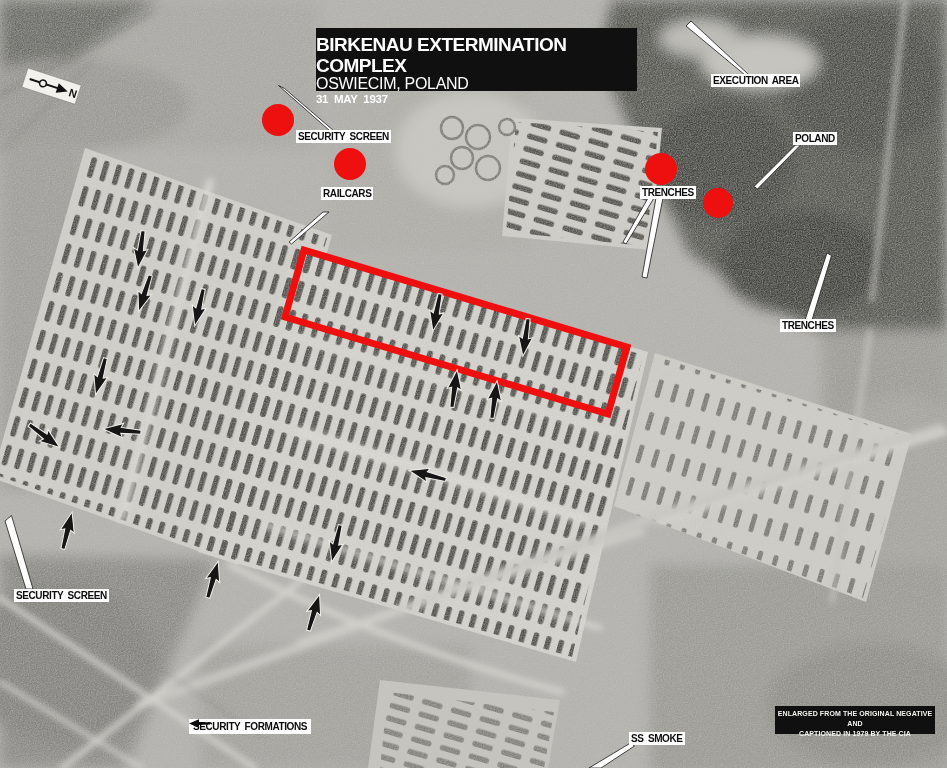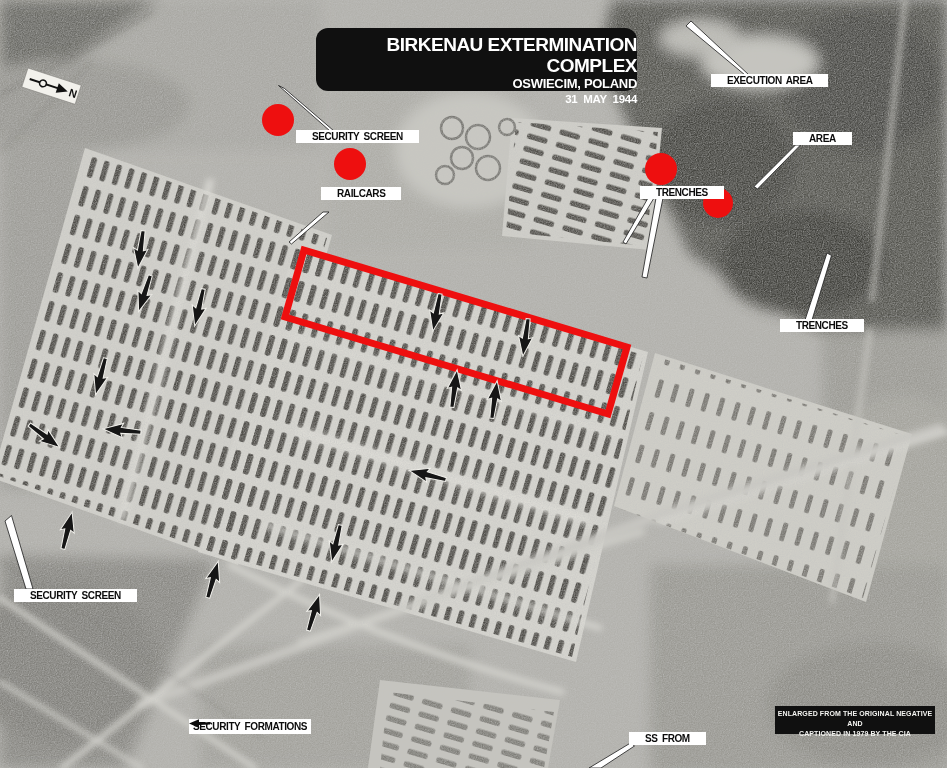--- a/index.html
+++ b/index.html
@@ -2,27 +2,27 @@
 <html><head>
 <meta charset="utf-8">
 <style>
   html,body{margin:0;padding:0;background:#222;}
   .stage{position:relative;width:947px;height:768px;overflow:hidden;background:#b5b4af;
          font-family:"Liberation Sans",sans-serif;}
   .stage svg{position:absolute;left:0;top:0;}
   #bg-layer{z-index:0;}
   #ann-layer{z-index:2;}
   .map-label{position:absolute;z-index:3;background:#fff;color:#0b0b0b;font-weight:bold;
-             font-size:10px;line-height:11px;padding:1px 16px;letter-spacing:-0.4px;
+             font-size:10px;line-height:11px;padding:1px 2px;letter-spacing:-0.4px;
              word-spacing:2px;white-space:nowrap;}
   .map-label .lf-arrow{display:inline-block;vertical-align:-1px;margin-right:4px;}
   .title-box{position:absolute;z-index:3;left:316px;top:28px;width:321px;height:63px;
-             background:#101010;color:#fff;text-align:right;letter-spacing:-0.3px;border-radius:12px;}
+             background:#101010;color:#fff;text-align:left;letter-spacing:-0.3px;}
   .title-box .t1{font-size:19px;font-weight:bold;line-height:21px;padding-top:6px;letter-spacing:-0.5px;}
-  .title-box .t2{font-size:13px;font-weight:bold;line-height:16px;}
+  .title-box .t2{font-size:16px;font-weight:normal;line-height:16px;}
   .title-box .t3{font-size:11.5px;font-weight:bold;line-height:14px;word-spacing:3px;}
   .caption-box{position:absolute;z-index:3;left:775px;top:706px;width:160px;height:25px;
                background:#101010;color:#f3f3f0;font-size:7px;font-weight:bold;line-height:10px;
                text-align:center;padding-top:3px;letter-spacing:0.1px;}
 </style>
 </head>
 <body>
 
 <div class="stage">
 
@@ -157,37 +157,37 @@
       <path d="M-2,-19 L2,-19 L3,1 L7.2,-1 L0,19 L-7.2,-1 L-3,1 Z" transform="translate(67.5,530.5) rotate(194)" fill="#161616" stroke="#f2f1ec" stroke-width="1"></path>
       <path d="M-2,-19 L2,-19 L3,1 L7.2,-1 L0,19 L-7.2,-1 L-3,1 Z" transform="translate(436.5,312.5) rotate(11)" fill="#161616" stroke="#f2f1ec" stroke-width="1"></path>
       <path d="M-2,-19 L2,-19 L3,1 L7.2,-1 L0,19 L-7.2,-1 L-3,1 Z" transform="translate(525.5,337.5) rotate(8)" fill="#161616" stroke="#f2f1ec" stroke-width="1"></path>
       <path d="M-2,-19 L2,-19 L3,1 L7.2,-1 L0,19 L-7.2,-1 L-3,1 Z" transform="translate(454.5,388.5) rotate(188)" fill="#161616" stroke="#f2f1ec" stroke-width="1"></path>
       <path d="M-2,-19 L2,-19 L3,1 L7.2,-1 L0,19 L-7.2,-1 L-3,1 Z" transform="translate(494.5,399.5) rotate(188)" fill="#161616" stroke="#f2f1ec" stroke-width="1"></path>
     </svg>
 
   <div class="title-box">
     <div class="t1">BIRKENAU EXTERMINATION COMPLEX</div>
     <div class="t2">OSWIECIM, POLAND</div>
-    <div class="t3">31 MAY 1944</div>
+    <div class="t3">31 MAY 1937</div>
   </div>
 
   <div class="map-label" style="left:296px;top:130px;">
     <span>SECURITY SCREEN</span>
   </div>
 
   <div class="map-label" style="left:321px;top:187px;">
     <span>RAILCARS</span>
   </div>
 
   <div class="map-label" style="left:711px;top:74px;">
     <span>EXECUTION AREA</span>
   </div>
 
   <div class="map-label" style="left:793px;top:132px;">
-    <span>AREA</span>
+    <span>POLAND</span>
   </div>
 
   <div class="map-label" style="left:640px;top:186px;">
     <span>TRENCHES</span>
   </div>
 
   <div class="map-label" style="left:780px;top:319px;">
     <span>TRENCHES</span>
   </div>
 
@@ -195,21 +195,21 @@
     <span>SECURITY SCREEN</span>
   </div>
 
   <div class="map-label" style="left:189px;top:719px;padding:2px 4px;">
     <svg class="lf-arrow" width="22" height="9" viewBox="0 0 22 9">
       <polygon points="0,4.5 10,0.3 10,3.1 21,3.4 21,5.6 10,5.9 10,8.7" fill="#0b0b0b"></polygon>
     </svg><span>SECURITY FORMATIONS</span>
   </div>
 
   <div class="map-label" style="left:629px;top:732px;">
-    <span>SS FROM</span>
+    <span>SS SMOKE</span>
   </div>
 
   <div class="caption-box">
     <div>ENLARGED FROM THE ORIGINAL NEGATIVE AND</div>
     <div>CAPTIONED IN 1979 BY THE CIA</div>
   </div>
 
 </div>
 
 </body></html>

